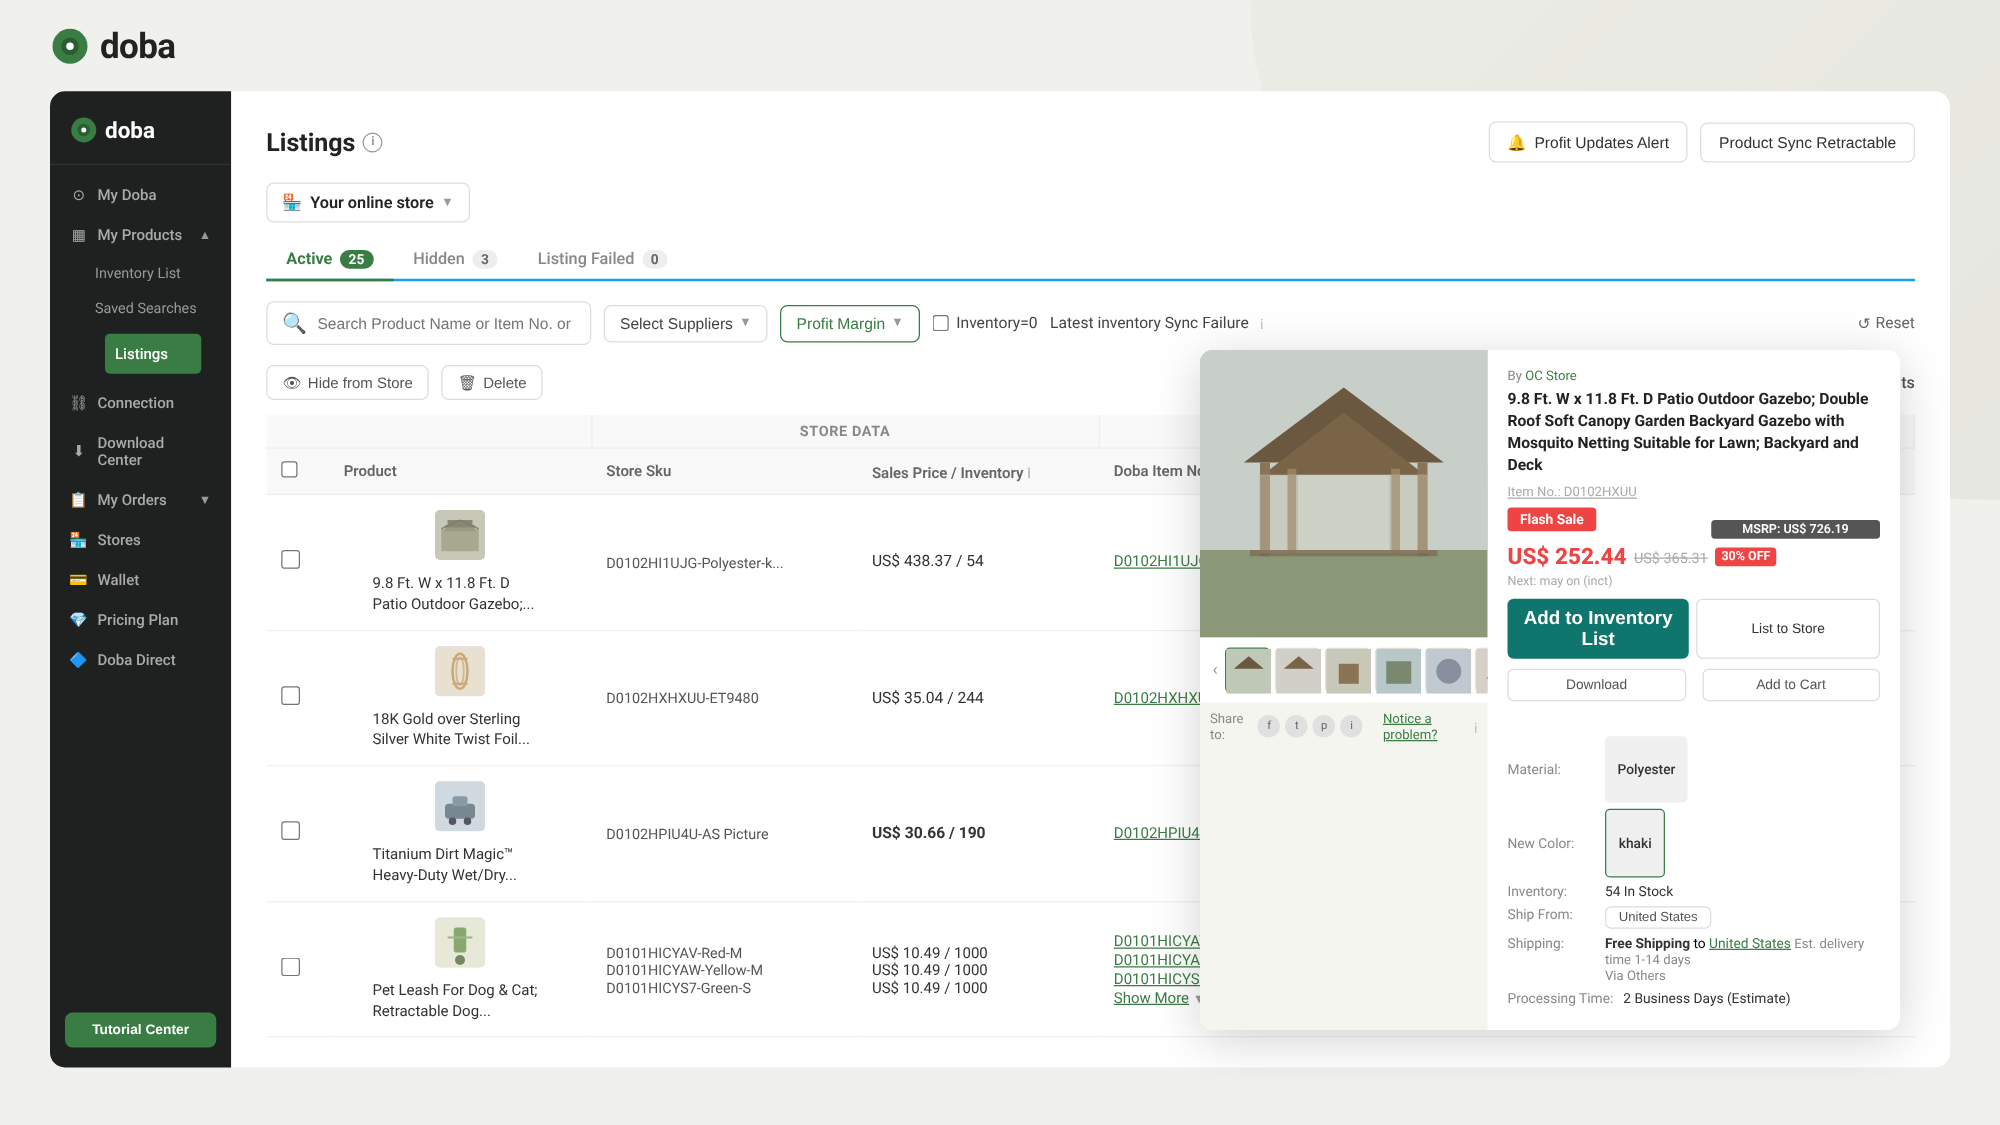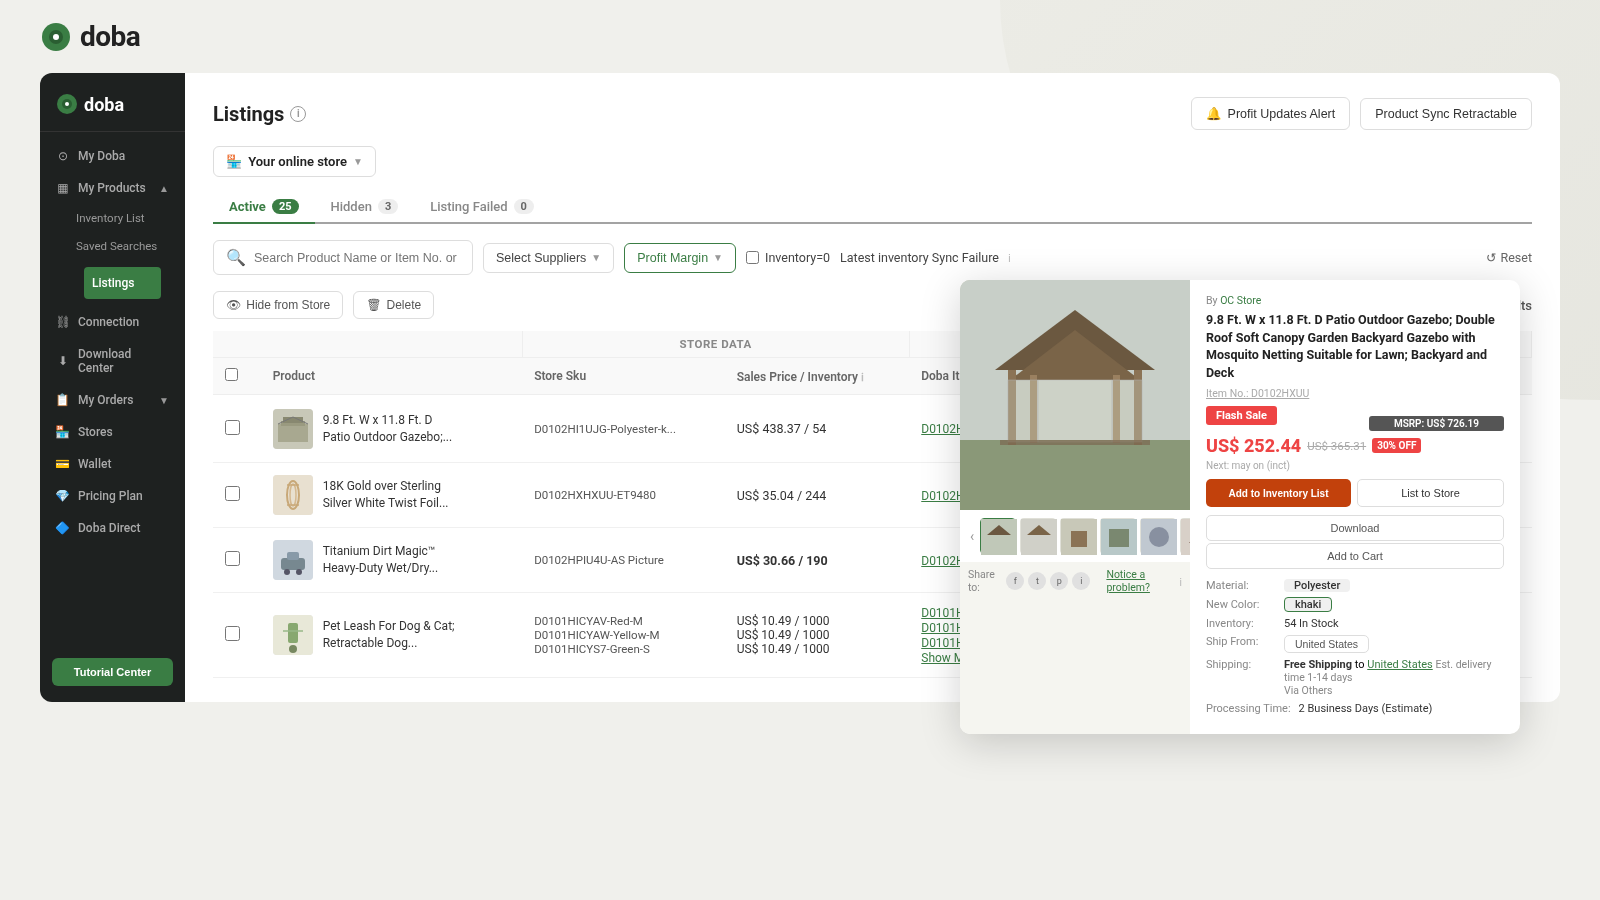--- a/index.html
+++ b/index.html
@@ -236,21 +236,21 @@
       font-weight: 600;
       color: #222;
       cursor: pointer;
     }
 
     
     .tabs-row {
       display: flex;
       align-items: center;
       gap: 0;
-      border-bottom: 2px solid #a3a3a3;
+      border-bottom: 2px solid #0ea5e9;
       margin-bottom: 16px;
     }
 
     .tab {
       display: flex;
       align-items: center;
       gap: 6px;
       padding: 8px 16px;
       font-size: 13px;
       font-weight: 500;
@@ -429,20 +429,21 @@
     .table tbody td {
       padding: 12px 12px;
       vertical-align: middle;
       color: #333;
     }
 
     .product-cell {
       display: flex;
       align-items: center;
       gap: 10px;
+      flex-direction: column;
     }
 
     .product-img {
       width: 40px;
       height: 40px;
       border-radius: 4px;
       background: #e0e0e0;
       display: flex;
       align-items: center;
       justify-content: center;
@@ -704,49 +705,48 @@
     }
 
     .popup-btn-row {
       display: flex;
       gap: 6px;
       margin-bottom: 8px;
     }
 
     .popup-btn-green {
       flex: 1;
-      background: #c2410c;
+      background: #0f766e;
       color: #fff;
       border: none;
       border-radius: 5px;
       padding: 7px 8px;
-      font-size: 10px;
+      font-size: 15px;
       font-weight: 600;
       cursor: pointer;
       text-align: center;
     }
 
     .popup-btn-outline {
       flex: 1;
       background: #fff;
       color: #333;
       border: 1.5px solid #ddd;
       border-radius: 5px;
       padding: 7px 8px;
       font-size: 11px;
       font-weight: 500;
       cursor: pointer;
       text-align: center;
     }
 
     .popup-btn-row2 {
       display: flex;
-      gap: 2px;
-      margin-bottom: 10px;
-      flex-direction: column;
+      gap: 13px;
+      margin-bottom: 28px;
     }
 
     .popup-btn-secondary {
       flex: 1;
       background: #fff;
       color: #555;
       border: 1.5px solid #ddd;
       border-radius: 5px;
       padding: 6px 8px;
       font-size: 11px;
@@ -764,21 +764,21 @@
 
     .popup-attr-label {
       color: #888;
       min-width: 70px;
     }
 
     .popup-attr-value {
       background: #f0f0f0;
       color: #333;
       border-radius: 4px;
-      padding: 0 10px;
+      padding: 20px 10px;
       font-size: 11px;
       font-weight: 500;
     }
 
     .popup-attr-value.highlighted {
       border: 1.5px solid #3a7d44;
     }
 
     .popup-inventory-row {
       display: flex;

